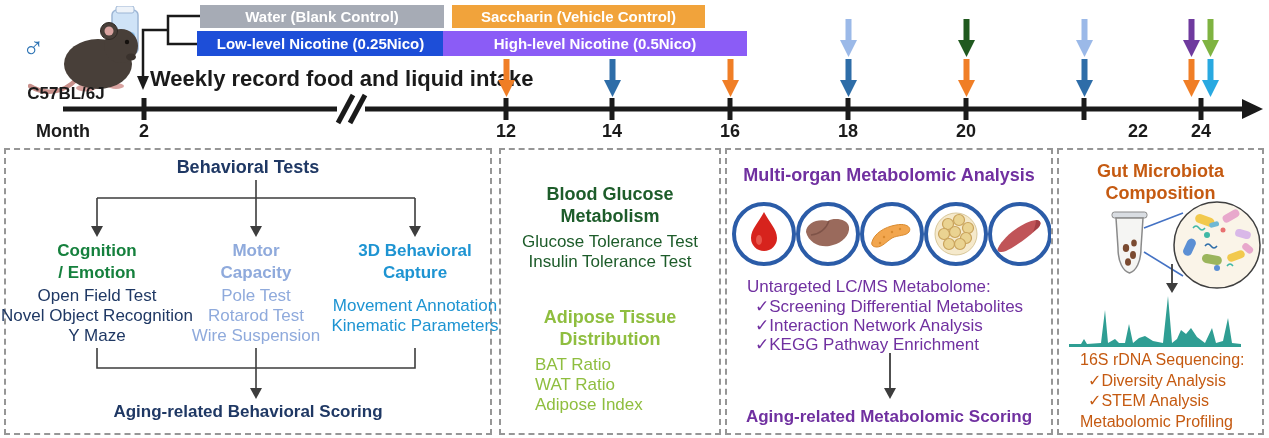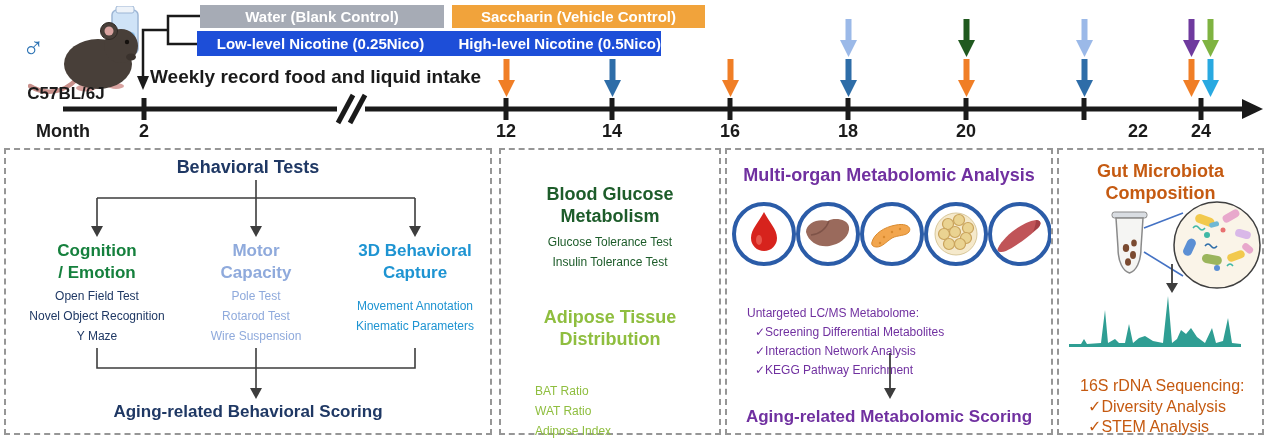--- a/index.html
+++ b/index.html
@@ -1,33 +1,33 @@
 <!DOCTYPE html>
 <html><head>
 <meta charset="utf-8">
 <style>
   html,body{margin:0;padding:0;background:#fff;}
   #stage{position:relative;width:1269px;height:438px;background:#fff;overflow:hidden;
          font-family:"Liberation Sans","DejaVu Sans",sans-serif;color:#1a1a1a;}
   .abs{position:absolute;}
   .chip{position:absolute;color:#fff;font-weight:bold;font-size:15px;
         display:flex;align-items:center;justify-content:center;white-space:nowrap;}
-  .note{position:absolute;font-weight:bold;font-size:19px;color:#1a1a1a;white-space:nowrap;}
+  .note{position:absolute;font-weight:bold;font-size:22px;color:#1a1a1a;white-space:nowrap;}
   .strain{position:absolute;font-weight:bold;font-size:17px;color:#1a1a1a;text-align:center;}
   .male{position:absolute;font-size:30px;font-weight:bold;line-height:1;}
   .axis-label{position:absolute;font-weight:bold;font-size:18px;}
   .month-num{position:absolute;top:121px;width:44px;margin-left:-22px;text-align:center;
              font-weight:bold;font-size:18px;color:#1a1a1a;}
   .tl-arrow{position:absolute;width:17px;height:38px;}
   .panel{position:absolute;top:148px;height:287px;border:2px dashed #969696;
          background:#fff;box-sizing:border-box;}
   .p-title{position:absolute;width:100%;text-align:center;font-weight:bold;font-size:18px;line-height:22px;}
   .col-head{position:absolute;text-align:center;font-weight:bold;font-size:17px;line-height:22px;}
-  .list{position:absolute;font-size:12px;line-height:20px;text-align:center;}
-  .list.left{text-align:left;margin-top:26px;}
+  .list{position:absolute;font-size:17px;line-height:20px;text-align:center;}
+  .list.left{text-align:left;}
   .list span{display:block;white-space:nowrap;}
   .footer{position:absolute;width:100%;text-align:center;font-weight:bold;font-size:17px;}
   svg{display:block;}
 </style>
 </head>
 <body>
 
 <div id="stage">
 
   <div class="male" style="left: 22px; top: 32px; color: rgb(46, 116, 181);">♂</div>
@@ -58,21 +58,21 @@
 
   <div class="chip" style="left: 200px; top: 5px; width: 244px; height: 23px; background-color: rgb(166, 171, 181);">
     <span>Water (Blank Control)</span>
     </div>
   <div class="chip" style="left: 197px; top: 31px; width: 247px; height: 25px; background-color: #1d4ed8;">
     <span>Low-level Nicotine (0.25Nico)</span>
     </div>
   <div class="chip" style="left: 452px; top: 5px; width: 253px; height: 23px; background-color: rgb(241, 163, 59);">
     <span>Saccharin (Vehicle Control)</span>
     </div>
-  <div class="chip" style="left: 443px; top: 31px; width: 218px; height: 25px; background-color: #1d4ed8; justify-content: flex-end;">
+  <div class="chip" style="left: 443px; top: 31px; width: 304px; height: 25px; background-color: #8b5cf6;">
     <span>High-level Nicotine (0.5Nico)</span>
     </div>
 
   <svg class="abs" style="left:130px;top:0;" width="80" height="95" viewBox="0 0 80 95">
     <path d="M70,16 L38,16 L38,44 L67,44 M38,30 L13,30 L13,77" fill="none" stroke="#1a1a1a" stroke-width="2.5"></path>
     <polygon points="7,76 19,76 13,90" fill="#1a1a1a"></polygon>
   </svg>
 
   <div class="note" style="left:150px;top:66px;">Weekly record food and liquid intake</div>
 

